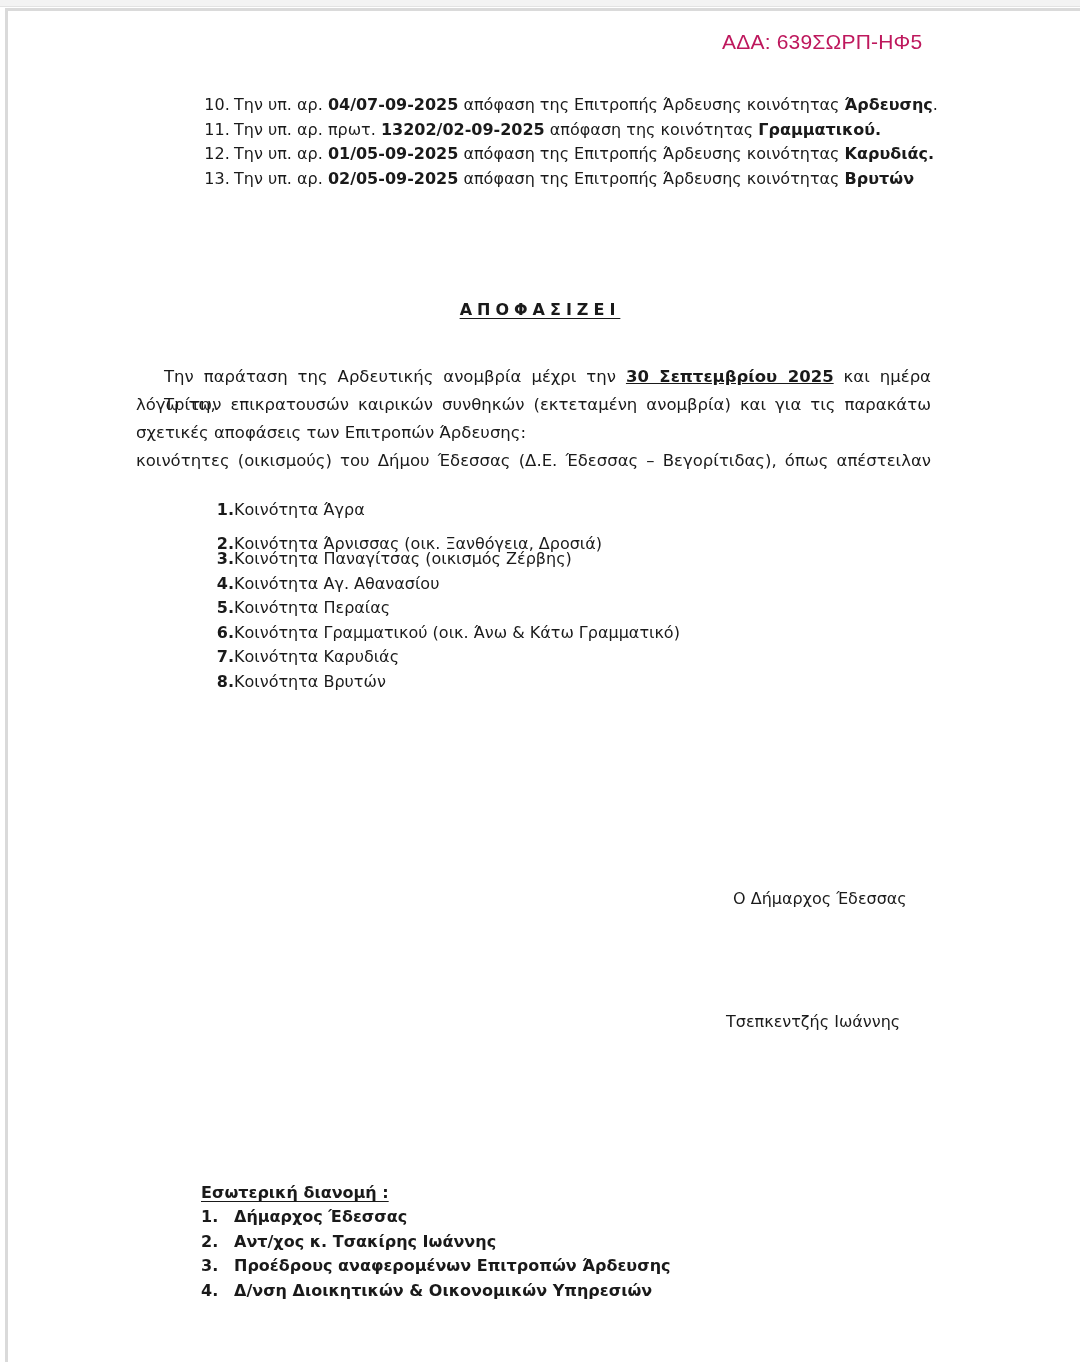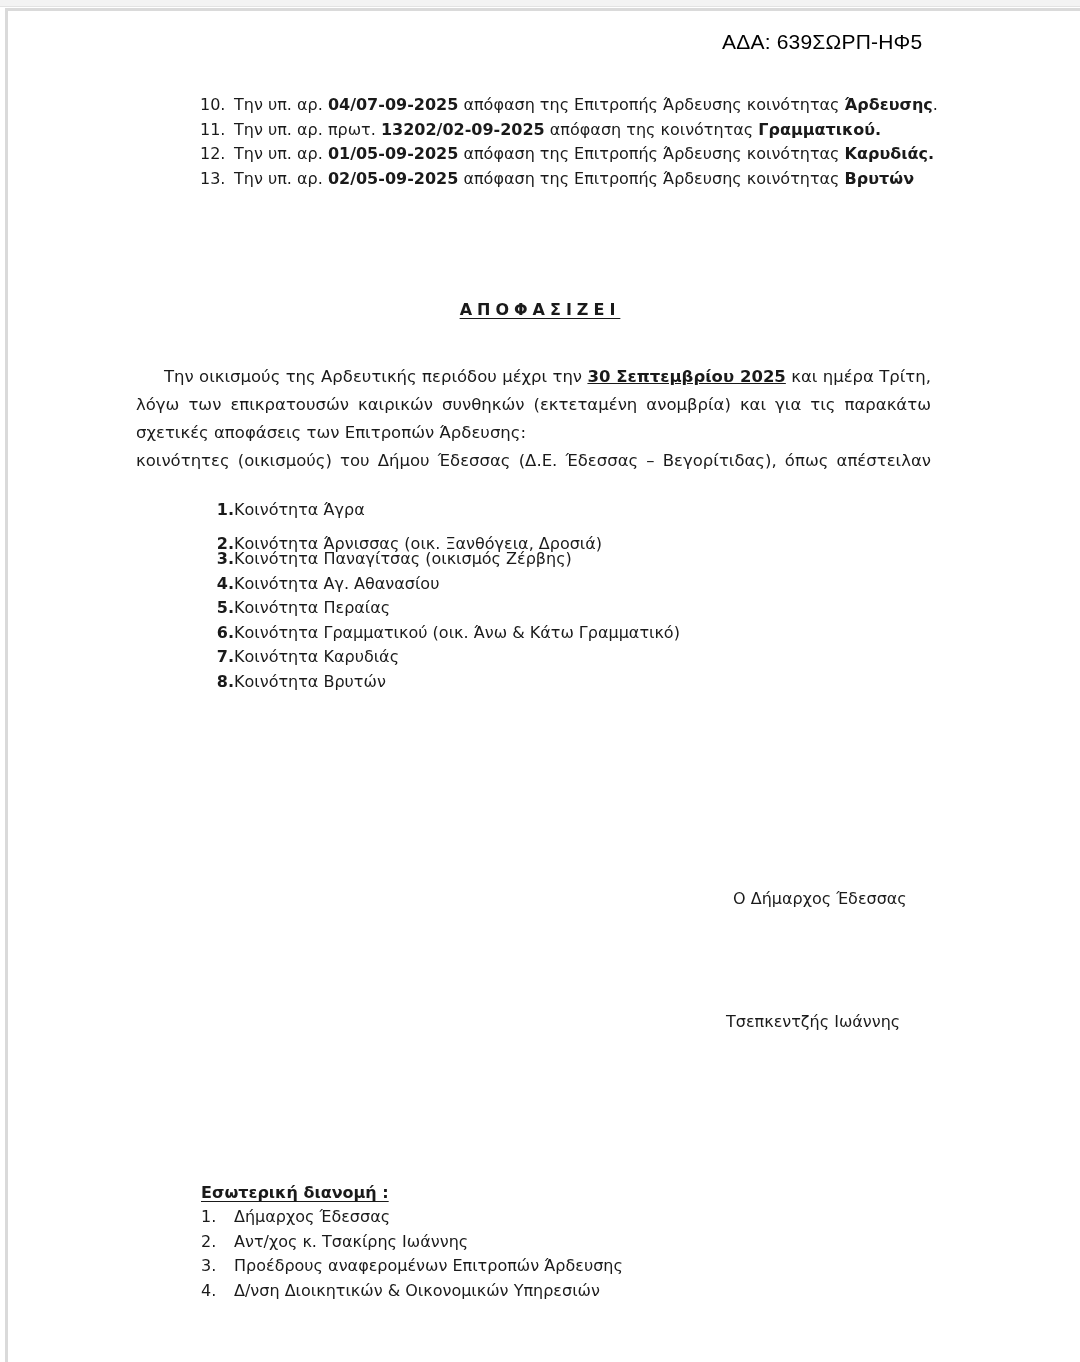--- a/index.html
+++ b/index.html
@@ -17,26 +17,26 @@
     .page {
       position: absolute; left: 5px; top: 8px; width: 1075px; height: 1354px;
       background: #ffffff;
       border-top: 3px solid #dadada;
       border-left: 3px solid #dadada;
       box-sizing: border-box;
     }
     .ada {
       position: absolute; left: 722px; top: 30px;
       font-family: "Liberation Sans", sans-serif;
-      font-size: 21px; color: #000000; letter-spacing: 0.2px;
+      font-size: 21px; color: #be185d; letter-spacing: 0.2px;
     }
     .doc { font-family: "DejaVu Sans", sans-serif; font-size: 16px; color: #1a1a1a; }
     .ref-list { position: absolute; left: 200px; top: 95px; }
     .ref-item { position: absolute; left: 0; white-space: nowrap; }
-    .ref-item .num { display: inline-block; width: 34px; }
+    .ref-item .num { display: inline-block; width: 34px; text-align: center; }
     b { font-weight: bold; }
     .title {
       position: absolute; left: 0; width: 1080px; top: 300px;
       text-align: center; font-weight: bold; font-size: 16px;
       letter-spacing: 5px;
     }
     .title span { text-decoration: underline; text-underline-offset: 3px; }
     .para {
       position: absolute; left: 136px; width: 795px; top: 363px;
       font-size: 16.5px; line-height: 28px; text-align: justify;
@@ -48,21 +48,21 @@
     .comm-list { position: absolute; left: 200px; top: 500px; }
     .comm-item { position: absolute; left: 0; white-space: nowrap; text-align: right; }
     .comm-item .num { display: inline-block; width: 34px; font-weight: bold; }
     .sig-role { position: absolute; left: 721px; top: 889px; margin-left: 12px; }
     .sig-name { position: absolute; left: 726px; top: 1012px; }
     .dist-title {
       position: absolute; left: 201px; top: 1183px;
       font-weight: bold; text-decoration: underline; text-underline-offset: 3px;
     }
     .dist-list { position: absolute; left: 201px; top: 1207px; }
-    .dist-item { position: absolute; left: 0; white-space: nowrap; }
+    .dist-item { position: absolute; left: 0; white-space: nowrap; font-weight: bold; }
     .dist-item .num { display: inline-block; width: 33px; }
   </style>
 </head>
 <body>
 
 <div class="topbar"></div>
 
 <div class="page"></div>
 
 <div class="ada">ΑΔΑ: 639ΣΩΡΠ-ΗΦ5</div>
@@ -79,21 +79,21 @@
       <span class="num">12.</span><span>Την υπ. αρ. </span><b>01/05-09-2025</b><span> απόφαση της Επιτροπής Άρδευσης κοινότητας </span><b>Καρυδιάς.</b><span></span>
     </div>
     <div class="ref-item" style="top:74px">
       <span class="num">13.</span><span>Την υπ. αρ. </span><b>02/05-09-2025</b><span> απόφαση της Επιτροπής Άρδευσης κοινότητας </span><b>Βρυτών</b><span></span>
     </div>
   </div>
 
   <div class="title"><span>ΑΠΟΦΑΣΙΖΕΙ</span></div>
 
   <div class="para">
-    <span class="line indent"><span>Την οικισμούς της Αρδευτικής περιόδου μέχρι την </span><u><b>30 Σεπτεμβρίου 2025</b></u><span> και ημέρα Τρίτη,</span></span>
+    <span class="line indent"><span>Την παράταση της Αρδευτικής ανομβρία μέχρι την </span><u><b>30 Σεπτεμβρίου 2025</b></u><span> και ημέρα Τρίτη,</span></span>
     <span class="line">λόγω των επικρατουσών καιρικών συνθηκών (εκτεταμένη ανομβρία) και για τις παρακάτω</span>
     <span class="line last">σχετικές αποφάσεις των Επιτροπών Άρδευσης:</span>
     <span class="line">κοινότητες (οικισμούς) του Δήμου Έδεσσας (Δ.Ε. Έδεσσας – Βεγορίτιδας), όπως απέστειλαν</span>
   </div>
 
   <div class="comm-list">
     <div class="comm-item" style="top:0px"><span class="num">1.</span><span>Κοινότητα Άγρα</span></div>
     <div class="comm-item" style="top:34px"><span class="num">2.</span><span>Κοινότητα Άρνισσας (οικ. Ξανθόγεια, Δροσιά)</span></div>
     <div class="comm-item" style="top:49px"><span class="num">3.</span><span>Κοινότητα Παναγίτσας (οικισμός Ζέρβης)</span></div>
     <div class="comm-item" style="top:73.5px"><span class="num">4.</span><span>Κοινότητα Αγ. Αθανασίου</span></div>

